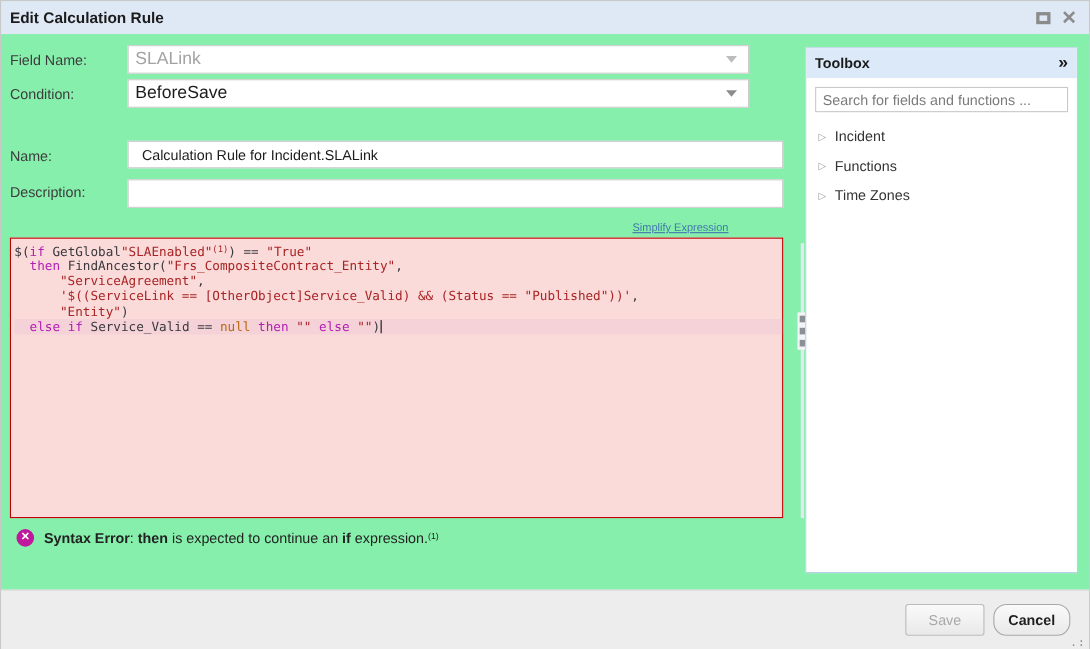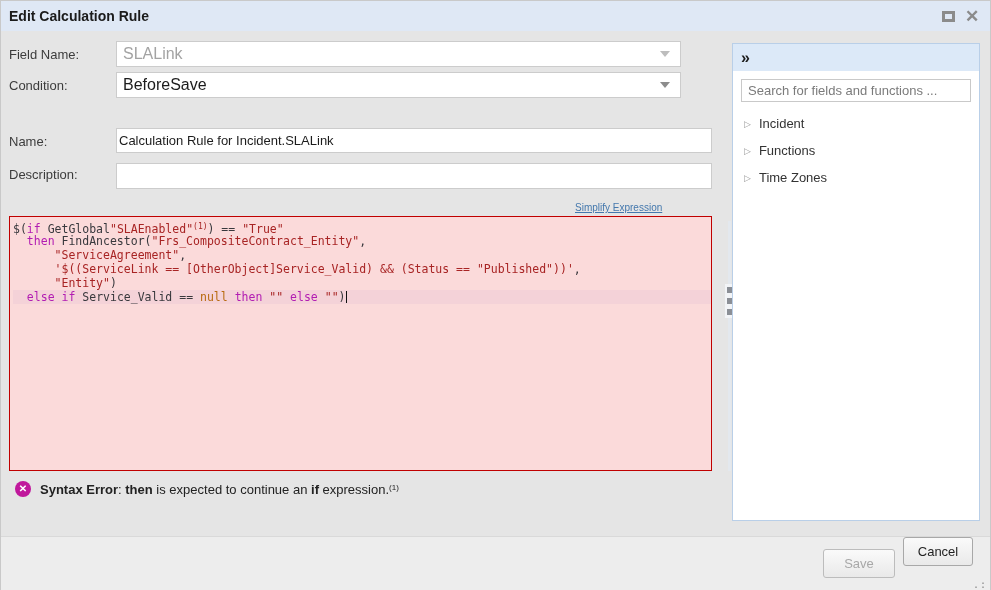--- a/index.html
+++ b/index.html
@@ -1,34 +1,34 @@
 <!DOCTYPE html>
 <html><head>
 <meta charset="utf-8">
 <style>
   * { margin:0; padding:0; box-sizing:border-box; }
   html,body { width:991px; height:590px; overflow:hidden; }
   body { font-family:"Liberation Sans", sans-serif; background:#ffffff; position:relative; }
-  .dialog { position:absolute; inset:0; border:1px solid #c9c9c9; background:#e5e5e5; }
+  .dialog { position:absolute; inset:0; border:1px solid #c9c9c9; background:#86efac; }
 
   
   .titlebar { position:absolute; left:0; top:0; width:100%; height:30px; background:#dfe8f5; display:flex; align-items:center; padding:0 8px; }
   .titlebar .title { font-size:14px; font-weight:bold; color:#1b1b1b; flex:1; }
   .win-btn { width:20px; height:20px; display:flex; align-items:center; justify-content:center; color:#8b8b8b; cursor:pointer; margin-left:4px; }
   .restore-glyph { width:13px; height:11px; border:3px solid #8b8b8b; }
   .close-glyph { font-size:17px; font-weight:bold; color:#8b8b8b; line-height:1; }
 
   
   .form-label { position:absolute; left:8px; font-size:13px; color:#3c3c3c; }
   .combo { position:absolute; left:115px; width:565px; height:26px; border:1px solid #ccc; background:#fff; display:flex; align-items:center; padding:0 6px; font-size:16px; }
   .combo .combo-text { flex:1; color:#1c1c1c; }
   .combo.disabled .combo-text { color:#a3a3a3; }
   .combo .arrow { width:0; height:0; border-left:5px solid transparent; border-right:5px solid transparent; border-top:6px solid #8c8c8c; margin-right:4px; }
   .combo.disabled .arrow { border-top-color:#bdbdbd; }
-  .text-input { position:absolute; left:115px; width:596px; height:25px; border:1px solid #ccc; font-size:13px; padding:0 2px; color:#1c1c1c; font-family:"Liberation Sans", sans-serif; }
+  .text-input { position:absolute; left:115px; width:596px; height:25px; border:1px solid #ccc; font-size:13px; padding:0 12px; color:#1c1c1c; font-family:"Liberation Sans", sans-serif; }
   .checkbox-row { position:absolute; left:10px; top:104px; display:flex; align-items:center; }
   .checkbox-row input { width:13px; height:13px; }
   .checkbox-row label { font-size:13px; color:#3c3c3c; margin-left:7px; }
   .simplify-link { position:absolute; top:201px; left:574px; width:137px; text-align:left; font-size:10px; color:#4478ad; text-decoration:underline; cursor:pointer; }
 
   
   .editor { position:absolute; left:8px; top:215px; width:703px; height:255px; background:#fbdada; border:1px solid #c00000; font-family:"DejaVu Sans Mono","Liberation Mono",monospace; font-size:11.5px; padding:3px 0 0 3px; cursor:text; }
   .code-line { white-space:pre; line-height:14px; height:14px; color:#333; }
   .code-line.current { background:#f4d2d8; }
   .tok-p { color:#38383d; }
@@ -59,21 +59,21 @@
   .tb-search { margin:8px; width:calc(100% - 16px); height:23px; border:1px solid #c9c9c9; font-size:13px; padding:0 6px; color:#444; font-family:"Liberation Sans", sans-serif; }
   .tb-search::placeholder { color:#7b7b7b; }
   .tree-item { display:flex; align-items:center; padding:6px 0 6px 11px; cursor:pointer; }
   .tree-item .tri { color:#9a9a9a; font-size:9px; margin-right:8px; }
   .tree-item .tree-label { font-size:13px; color:#333; }
 
   
   .footer { position:absolute; left:0; top:535px; width:100%; height:55px; background:#ededed; border-top:1px solid #d9d9d9; }
   .btn { position:absolute; height:29px; border:1px solid #bcbcbc; border-radius:3px; background:linear-gradient(#fafafa,#e9e9e9); font-size:13px; font-family:"Liberation Sans", sans-serif; cursor:pointer; }
   .btn-save { left:822px; top:12px; width:72px; color:#a8a8a8; }
-  .btn-cancel { left:902px; top:0; width:70px; color:#1f1f1f; font-weight:normal; border-color:#a8a8a8; }
+  .btn-cancel { left:902px; top:12px; width:70px; color:#1f1f1f; font-weight:bold; border-color:#a8a8a8;border-radius:12px; }
   .resize-grip { position:absolute; right:3px; bottom:1px; font-size:10px; color:#8a8a8a; letter-spacing:1px; font-family:"DejaVu Sans Mono",monospace; }
 </style>
 </head>
 <body>
 
 <div class="dialog">
 
   <div class="titlebar">
     <span class="title">Edit Calculation Rule</span>
     <span class="win-btn">
@@ -122,20 +122,21 @@
 
   <div class="splitter"></div>
   <div class="splitter-handle">
       <i></i>
       <i></i>
       <i></i>
     </div>
 
   <div class="toolbox">
     <div class="toolbox-header">
+      <span class="tb-title">Toolbox</span>
       <span class="tb-collapse">»</span>
     </div>
     <input class="tb-search" placeholder="Search for fields and functions ..." style="">
     <div>
       <div class="tree-item">
         <span class="tri">▷</span>
         <span class="tree-label">Incident</span>
       </div>
       <div class="tree-item">
         <span class="tri">▷</span>

